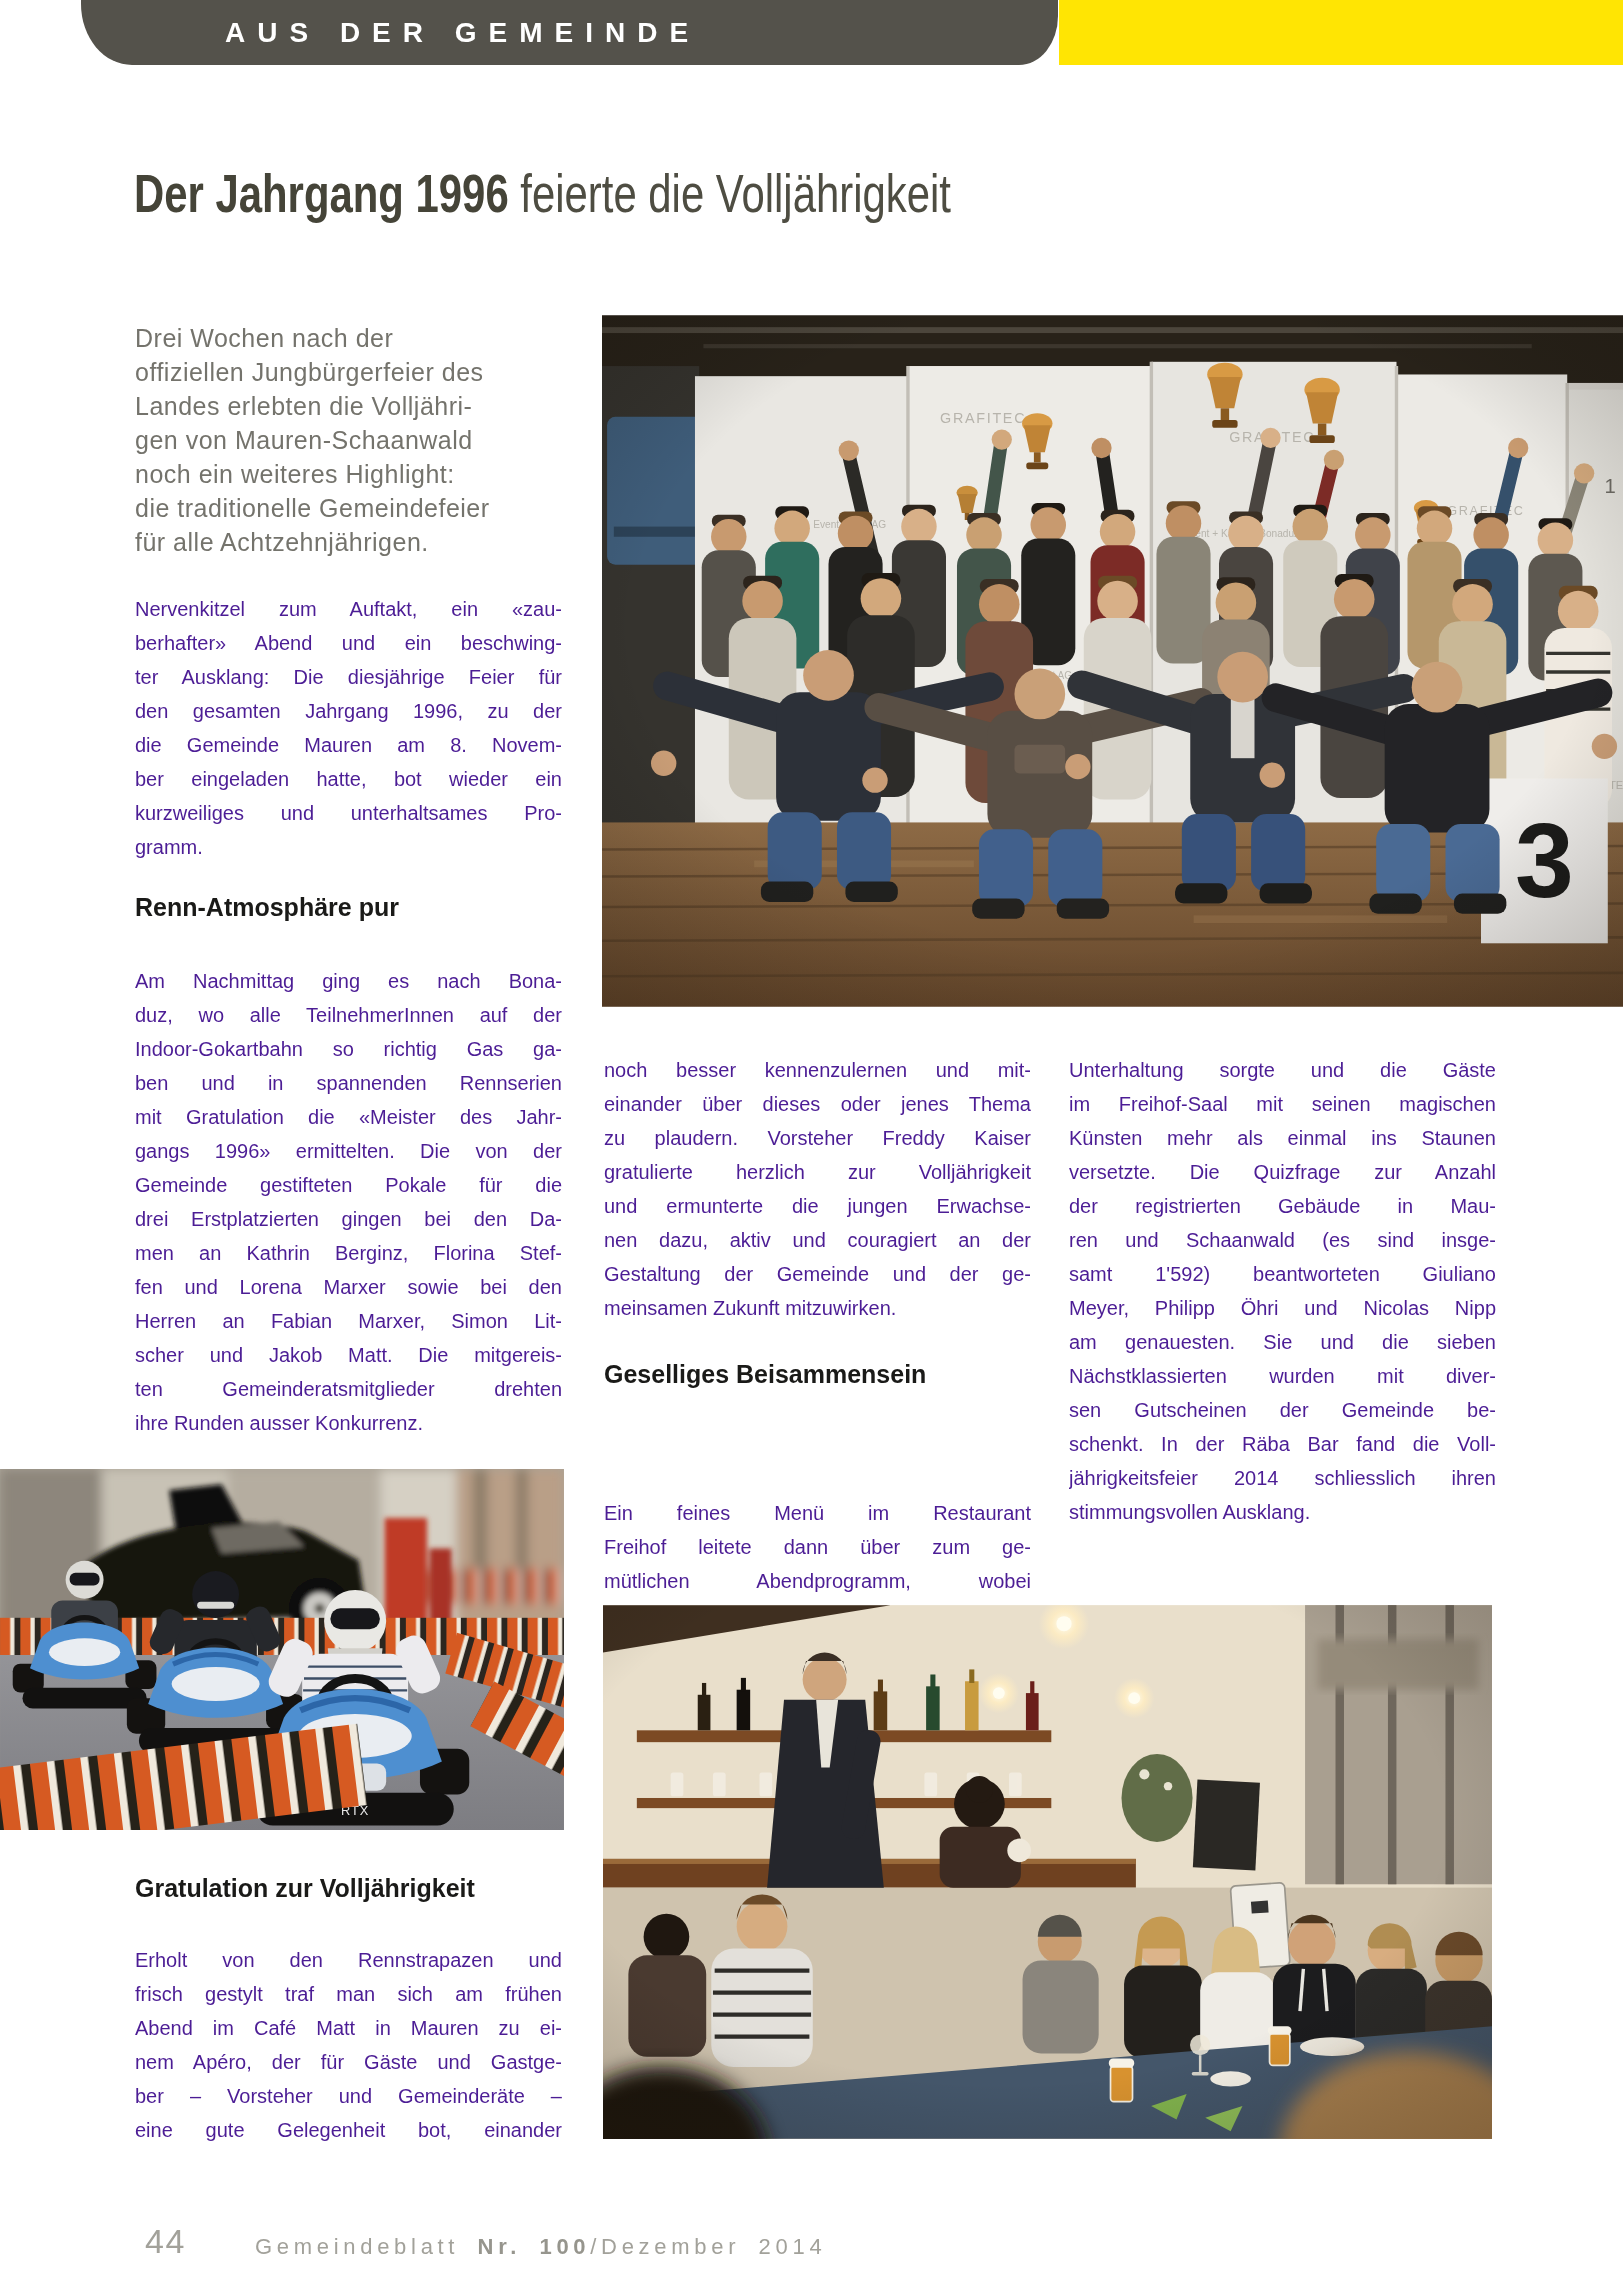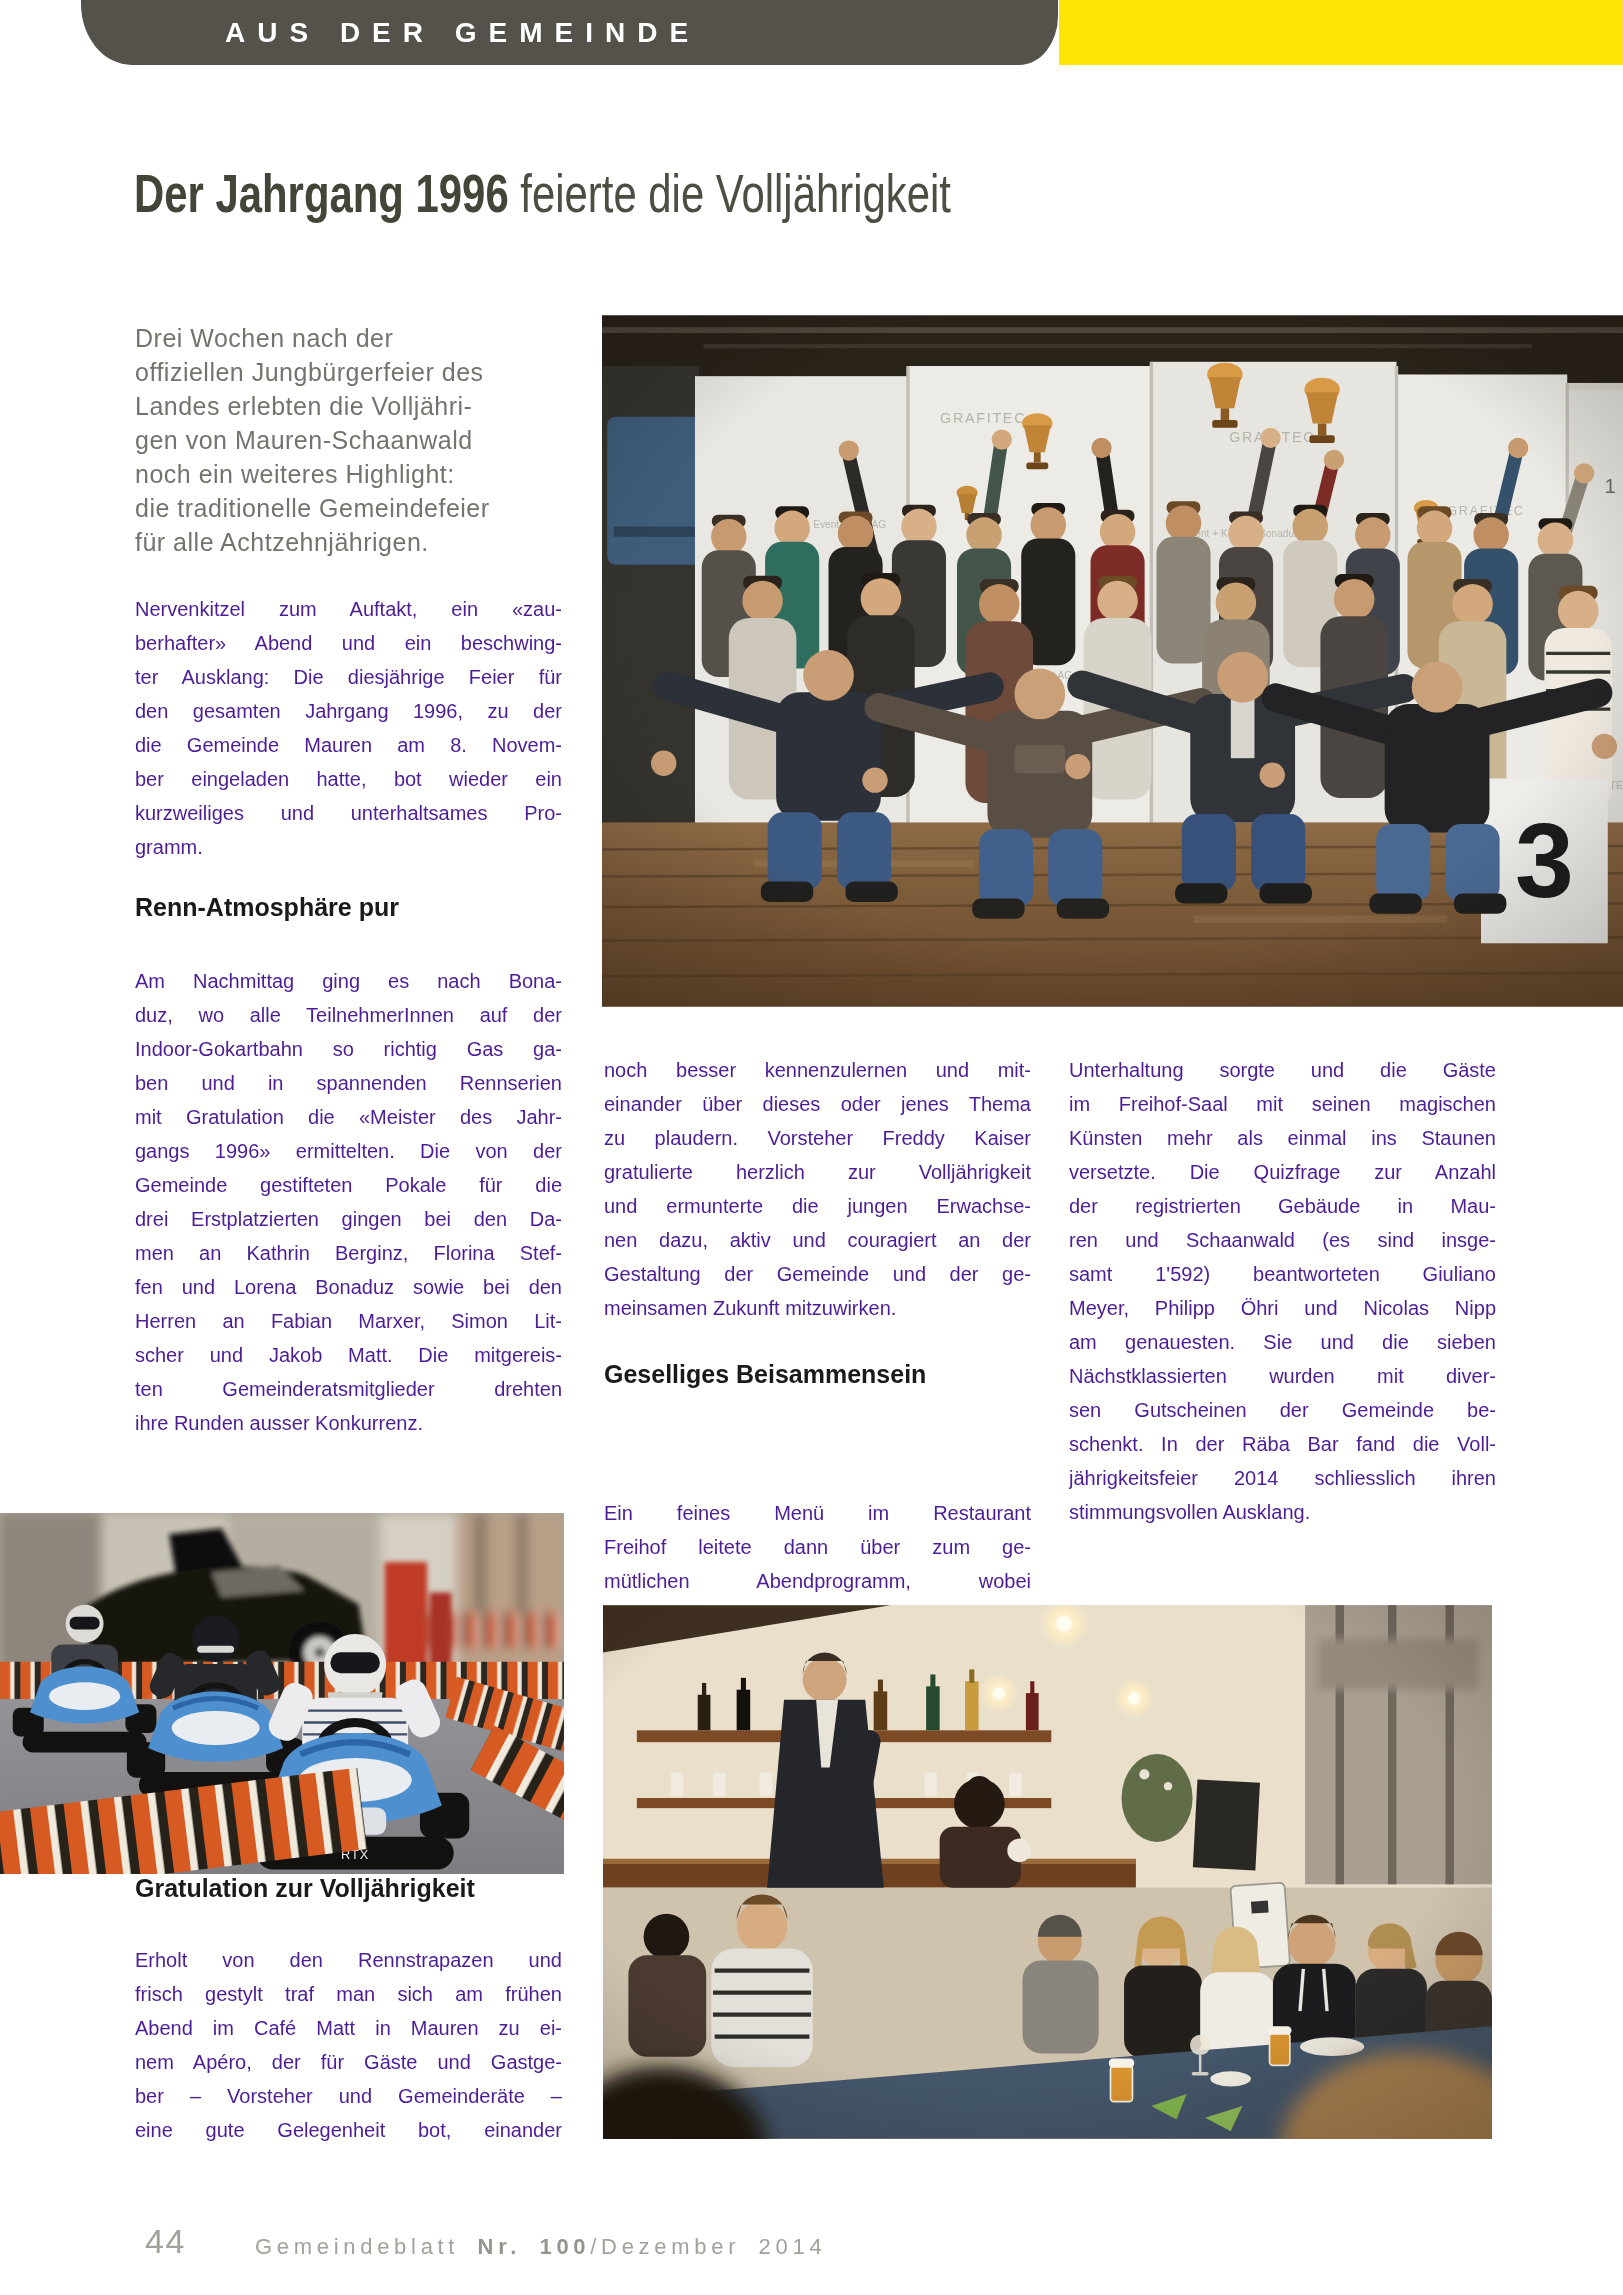--- a/index.html
+++ b/index.html
@@ -77,21 +77,21 @@
   <div class="abs body-par" style="left:135px;top:964px;">
       <div class="jline">Am Nachmittag ging es nach Bona-</div>
       <div class="jline">duz, wo alle TeilnehmerInnen auf der</div>
       <div class="jline">Indoor-Gokartbahn so richtig Gas ga-</div>
       <div class="jline">ben und in spannenden Rennserien</div>
       <div class="jline">mit Gratulation die «Meister des Jahr-</div>
       <div class="jline">gangs 1996» ermittelten. Die von der</div>
       <div class="jline">Gemeinde gestifteten Pokale für die</div>
       <div class="jline">drei Erstplatzierten gingen bei den Da-</div>
       <div class="jline">men an Kathrin Berginz, Florina Stef-</div>
-      <div class="jline">fen und Lorena Bonaduz sowie bei den</div>
+      <div class="jline">fen und Lorena Marxer sowie bei den</div>
       <div class="jline">Herren an Fabian Marxer, Simon Lit-</div>
       <div class="jline">scher und Jakob Matt. Die mitgereis-</div>
       <div class="jline">ten Gemeinderatsmitglieder drehten</div>
       <div class="jline lastline">ihre Runden ausser Konkurrenz.</div>
     </div>
   <div class="abs h3" style="left:135px;top:1874px;">Gratulation zur Volljährigkeit</div>
   <div class="abs body-par" style="left:135px;top:1943px;">
       <div class="jline">Erholt von den Rennstrapazen und</div>
       <div class="jline">frisch gestylt traf man sich am frühen</div>
       <div class="jline">Abend im Café Matt in Mauren zu ei-</div>
@@ -430,21 +430,21 @@
             <rect x="10" y="150" width="64" height="92" rx="18" fill="#4a6a94"></rect>
           <rect x="-80" y="232" width="62" height="24" rx="10" fill="#20201e"></rect>
             <rect x="20" y="232" width="62" height="24" rx="10" fill="#20201e"></rect>
         </g>
       </g>
 
       <rect width="1208" height="818" fill="url(#vg)"></rect>
     </svg>
   </div>
 
-  <div class="abs photo" style="left:0;top:1469px;width:564px;height:361px;margin-top:44px;">
+  <div class="abs photo" style="left:0;top:1469px;width:564px;height:361px;">
     <svg width="564" height="361" viewBox="0 0 667 427" xmlns="http://www.w3.org/2000/svg">
       <defs>
         <pattern id="barA" width="24" height="46" patternUnits="userSpaceOnUse">
           <rect width="24" height="46" fill="#efe8da"></rect>
             <rect width="12" height="46" fill="#d65a22"></rect>
             <rect x="17" width="7" height="46" fill="#2b2620"></rect>
         </pattern>
         <pattern id="barB" width="40" height="95" patternUnits="userSpaceOnUse">
           <rect width="40" height="95" fill="#f0e9dc"></rect>
             <rect width="20" height="95" fill="#d65a22"></rect>

